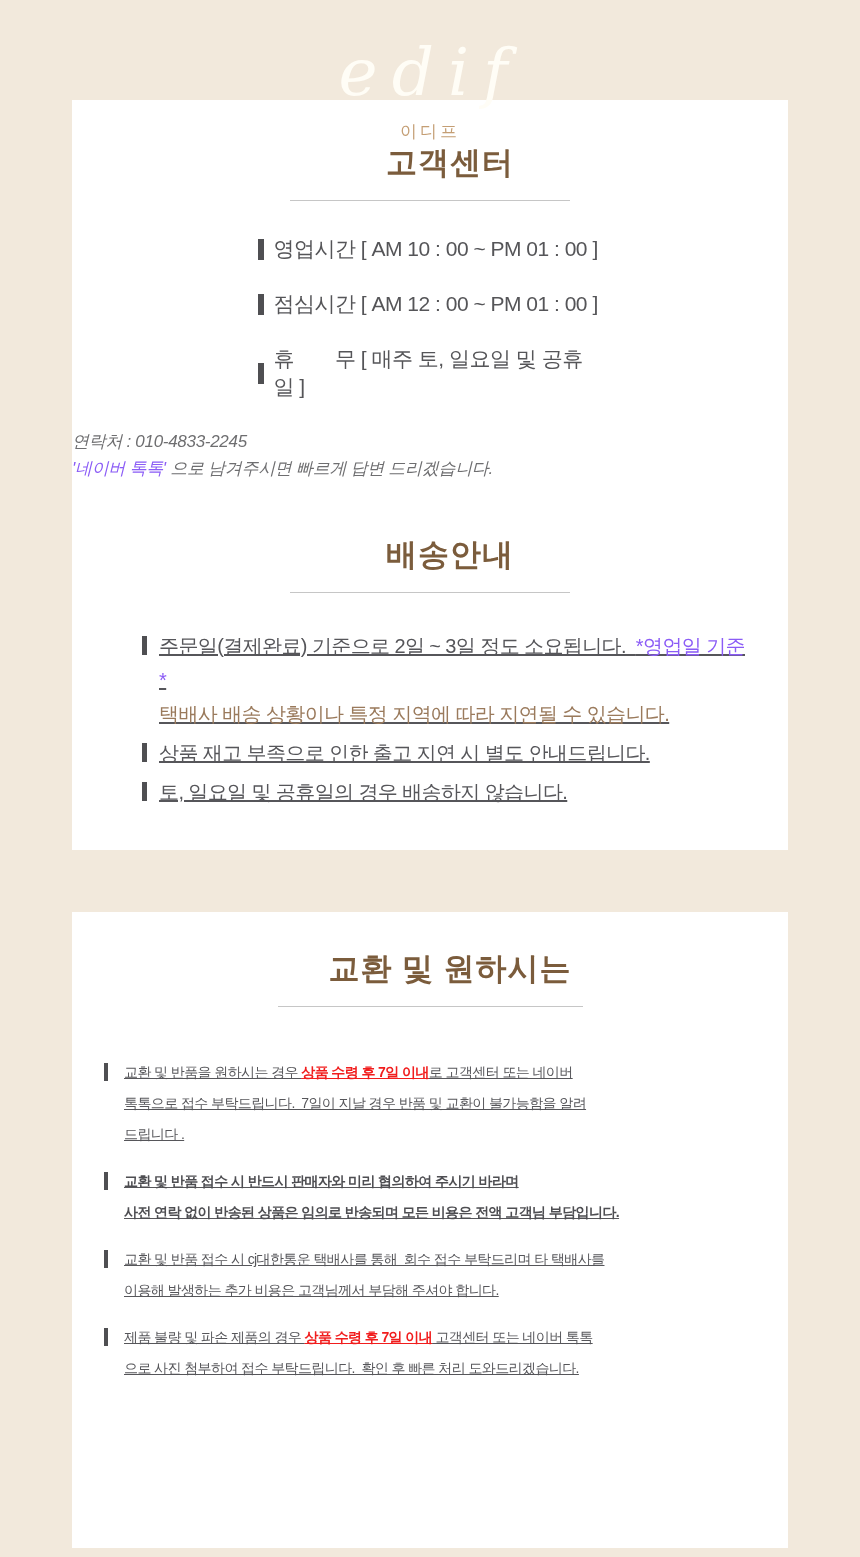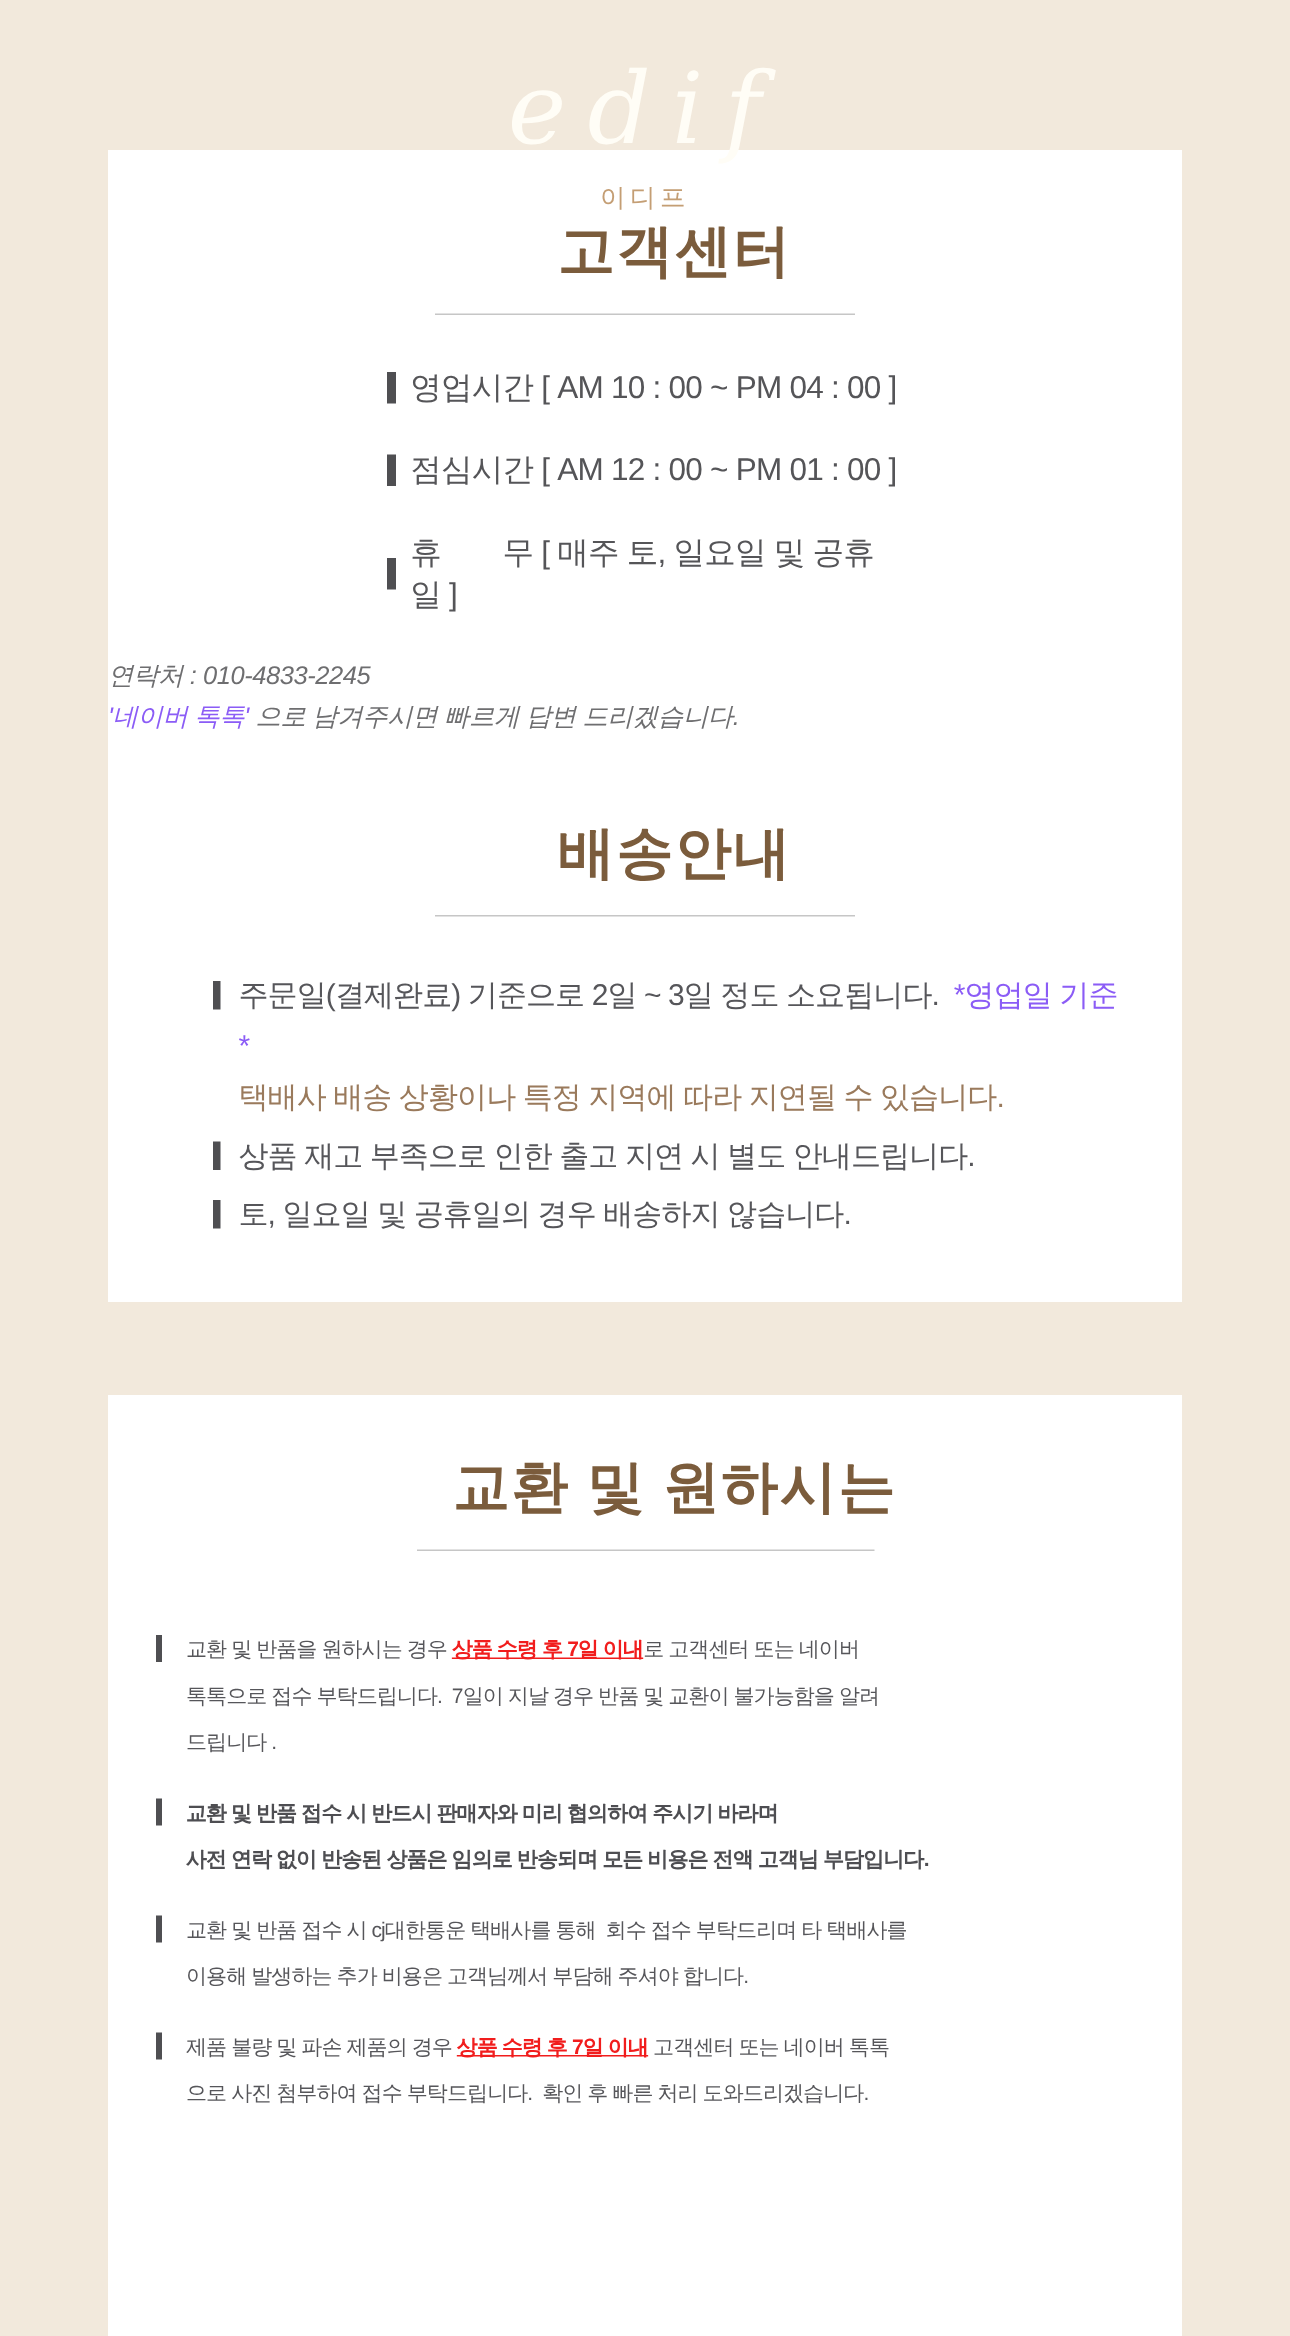--- a/index.html
+++ b/index.html
@@ -32,21 +32,21 @@
   .card {
     width: 716px;
     margin: 0 auto;
     background: #ffffff;
   }
   .card1 { padding: 42px 0 36px; min-height: 652px; }
   .card2 { margin-top: 62px; padding: 36px 28px 80px; min-height: 636px; }
 
   .section-title {
     text-align: center;
-    font-size: 38px;
+    font-size: 31px;
     font-weight: 700;
     letter-spacing: 1px;
     color: #7b5c3c;
     padding-left: 40px;
   }
   .title-rule {
     border: none;
     border-top: 1px solid #c6c6c6;
     margin: 16px auto 0;
   }
@@ -85,20 +85,21 @@
   .shipping-title { margin-top: 52px; }
   .bullet-list-shipping { margin: 36px 0 0 70px; width: 610px; }
   .bullet-row {
     display: flex;
     align-items: flex-start;
     font-size: 20px;
     line-height: 34px;
     color: #56565a;
     letter-spacing: -0.6px;
     margin-bottom: 5px;
+    text-decoration: underline;
   }
   .bullet-bar {
     width: 5px; height: 19px;
     background: #4f4f52;
     margin: 7px 12px 0 0;
     flex: 0 0 auto;
   }
   .bullet-text { white-space: pre-wrap; }
 
   
@@ -133,21 +134,21 @@
 </div>
 
 <div class="card card1">
 
   <h1 class="section-title">고객센터</h1>
   <hr class="title-rule rule-w280">
 
   <div class="hours-block">
     <div class="hour-row">
       <span class="hour-bar"></span>
-      <span>영업시간 [ AM 10 : 00 ~ PM 04 : 00 ]</span>
+      <span>영업시간 [ AM 10 : 00 ~ PM 01 : 00 ]</span>
     </div>
     <div class="hour-row">
       <span class="hour-bar"></span>
       <span>점심시간 [ AM 12 : 00 ~ PM 01 : 00 ]</span>
     </div>
     <div class="hour-row">
       <span class="hour-bar"></span>
       <span>휴　　무 [ 매주 토, 일요일 및 공휴일 ]</span>
     </div>
   </div>

